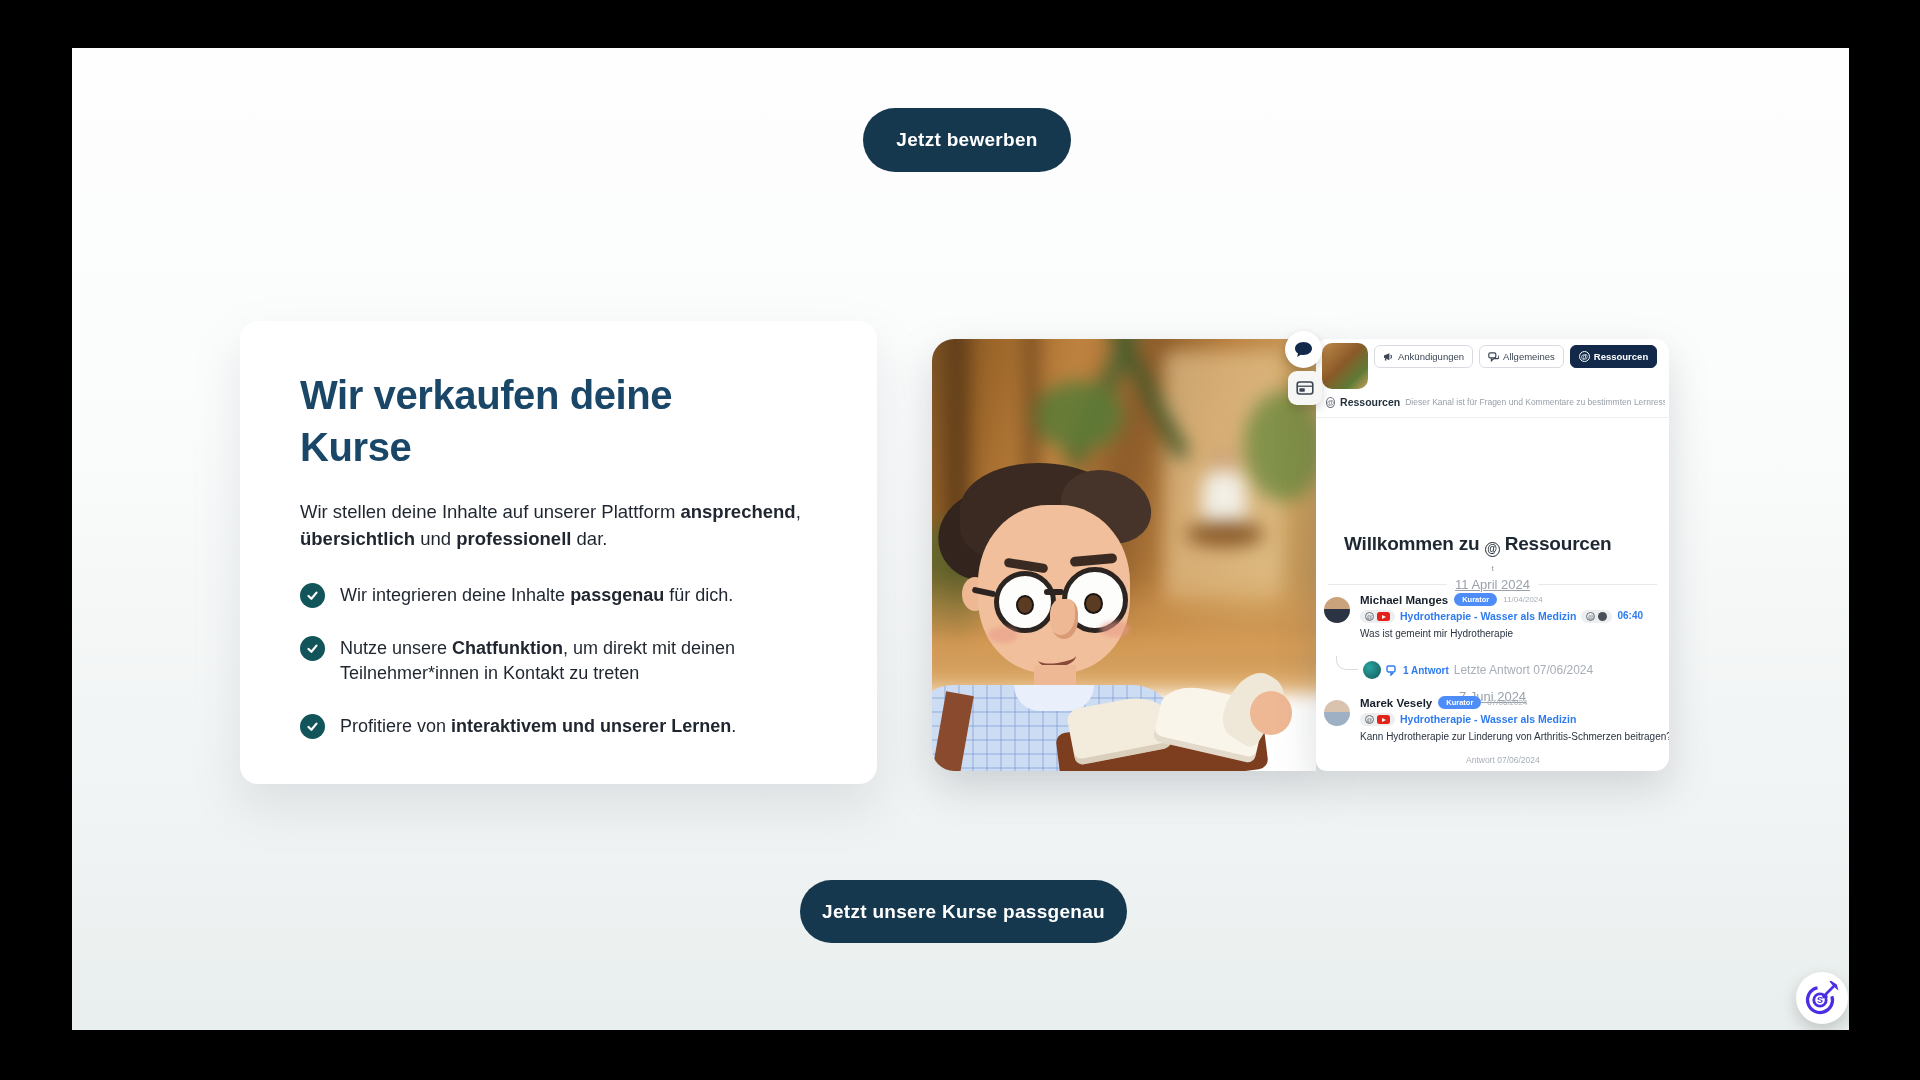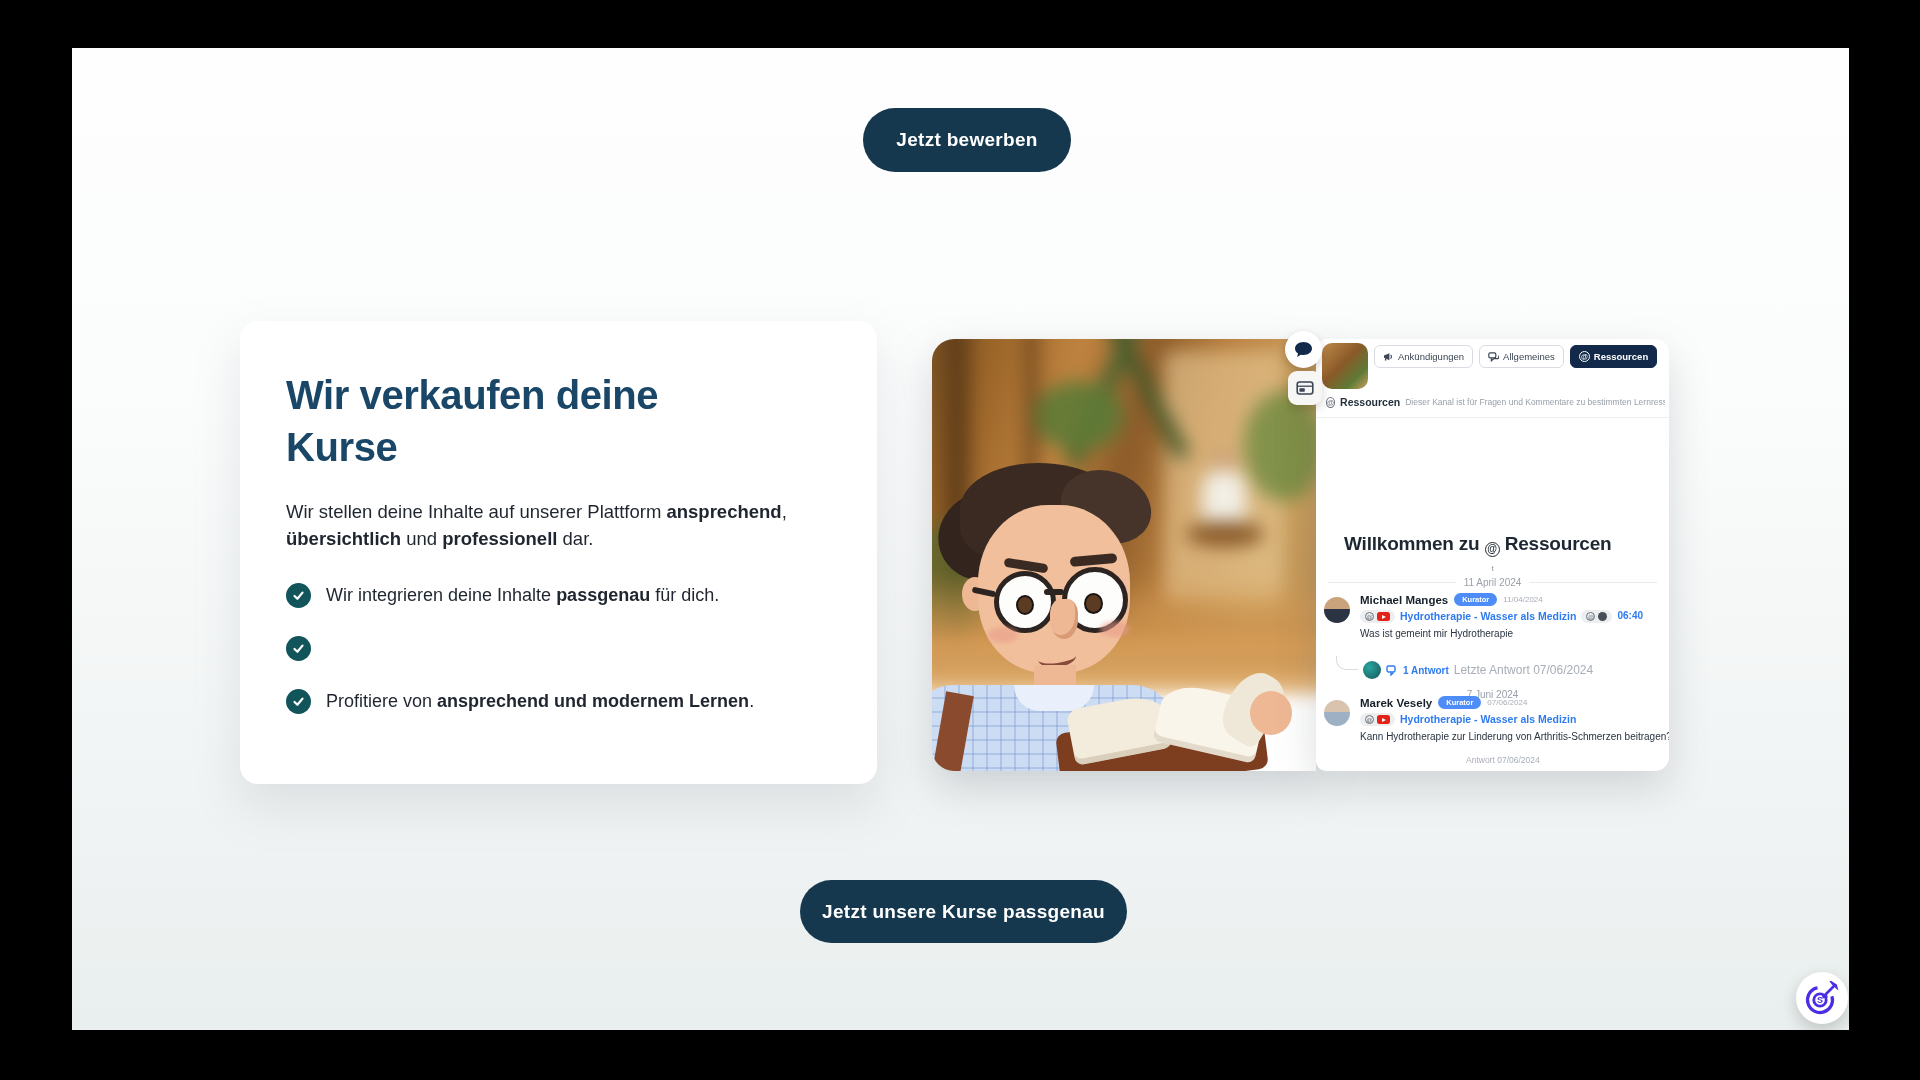--- a/index.html
+++ b/index.html
@@ -10,21 +10,21 @@
   
   .pill-btn{position:absolute;border:none;cursor:pointer;background:#16384e;color:#fff;
     font-family:"Liberation Sans",sans-serif;font-weight:bold;letter-spacing:.3px;
     border-radius:36px;display:flex;align-items:center;justify-content:center;}
   .top-btn{left:791px;top:60px;width:208px;height:64px;font-size:19px;}
   .cta-btn{left:728px;top:832px;width:327px;height:63px;font-size:19px;}
 
   
   .card{position:absolute;left:168px;top:273px;width:637px;height:463px;background:#fff;
     border-radius:18px;box-shadow:0 22px 48px rgba(120,135,145,.18);box-sizing:border-box;
-    padding:48px 46px;}
+    padding:48px 60px;}
   .card h2{margin:0;max-width:470px;font-size:40px;line-height:1.3;color:#1a4767;
     letter-spacing:-.4px;font-weight:bold;}
   .card p{margin:26px 0 0 0;font-size:18.5px;line-height:1.45;color:#1f2630;max-width:560px;}
   .card b{font-weight:bold;}
   .bullets{list-style:none;margin:30px 0 0 0;padding:0;}
   .bullets li{display:flex;align-items:flex-start;gap:15px;margin-bottom:24px;margin-top:28px;}
   .check{flex:0 0 auto;width:25px;height:25px;border-radius:50%;background:#11555b;
     display:flex;align-items:center;justify-content:center;margin-top:0;}
   .btext{font-size:18px;line-height:1.4;color:#1f2630;max-width:450px;}
 
@@ -104,21 +104,21 @@
     white-space:nowrap;overflow:hidden;}
   .descrow .at-circle{color:#6a727c;}
   .ch-name{font-size:10.5px;font-weight:bold;color:#22303c;}
   .ch-desc{font-size:8.5px;color:#98a0a9;}
   .hline{position:absolute;left:0;right:0;top:78px;height:1px;background:#eef0f2;}
   .welcome{position:absolute;left:12px;top:194px;font-size:19px;font-weight:bold;color:#1e2832;letter-spacing:-.2px;margin-left:16px;}
   .welcome .at-circle{width:15px;height:15px;font-size:10px;border-width:1.6px;color:#1e2832;vertical-align:-2px;}
   .stray{position:absolute;left:0;right:0;top:225px;text-align:center;font-size:8px;color:#8b939d;}
   .ddiv{position:absolute;left:12px;right:12px;display:flex;align-items:center;gap:8px;}
   .ddiv .dl{flex:1;height:1px;background:#e7eaec;}
-  .ddiv .dtext{font-size:10px;color:#9aa1ab;white-space:nowrap;}
+  .ddiv .dtext{font-size:13px;color:#9aa1ab;white-space:nowrap;text-decoration:underline;}
   .d1{top:238px;} .d2{top:342px;flex-direction:column;}
   .msg{position:absolute;left:8px;right:4px;}
   .m1{top:254px;} .m2{top:357px;}
   .avatar{position:absolute;left:0;top:4px;width:26px;height:26px;border-radius:50%;}
   .av-suit{background:linear-gradient(180deg,#caa27c 0 46%,#2b3442 46%);}
   .av-marek{background:linear-gradient(180deg,#d9c3ae 0 48%,#9eb0c4 48%);}
   .mc{margin-left:36px;}
   .mrow{display:flex;align-items:center;gap:6px;}
   .mname{font-size:11.5px;font-weight:bold;color:#16202b;}
   .badge{background:#4e8cf7;color:#fff;font-size:7.5px;font-weight:bold;padding:2px 8px;border-radius:8px;}
@@ -165,28 +165,29 @@
               </svg>
           </span>
           <span class="btext"><span>Wir integrieren deine Inhalte </span><b>passgenau</b><span> für dich.</span></span>
         </li>
         <li>
           <span class="check">
             <svg width="13" height="13" viewBox="0 0 13 13">
                 <polyline points="2.5,7 5.4,9.8 10.5,3.6" fill="none" stroke="#fff" stroke-width="2.2" stroke-linecap="round" stroke-linejoin="round"></polyline>
               </svg>
           </span>
+          <span class="btext"><span>Nutze unsere </span><b>Chatfunktion</b><span>, um direkt mit deinen Teilnehmer*innen in Kontakt zu treten</span></span>
         </li>
         <li>
           <span class="check">
             <svg width="13" height="13" viewBox="0 0 13 13">
                 <polyline points="2.5,7 5.4,9.8 10.5,3.6" fill="none" stroke="#fff" stroke-width="2.2" stroke-linecap="round" stroke-linejoin="round"></polyline>
               </svg>
           </span>
-          <span class="btext"><span>Profitiere von </span><b>ansprechend und modernem Lernen</b><span>.</span></span>
+          <span class="btext"><span>Profitiere von </span><b>interaktivem und unserer Lernen</b><span>.</span></span>
         </li>
       </ul>
     </section>
 
     <div class="composite">
 
       <div class="photo">
         <div class="scene">
           <div class="bar1"></div>
             <div class="bar2"></div>

